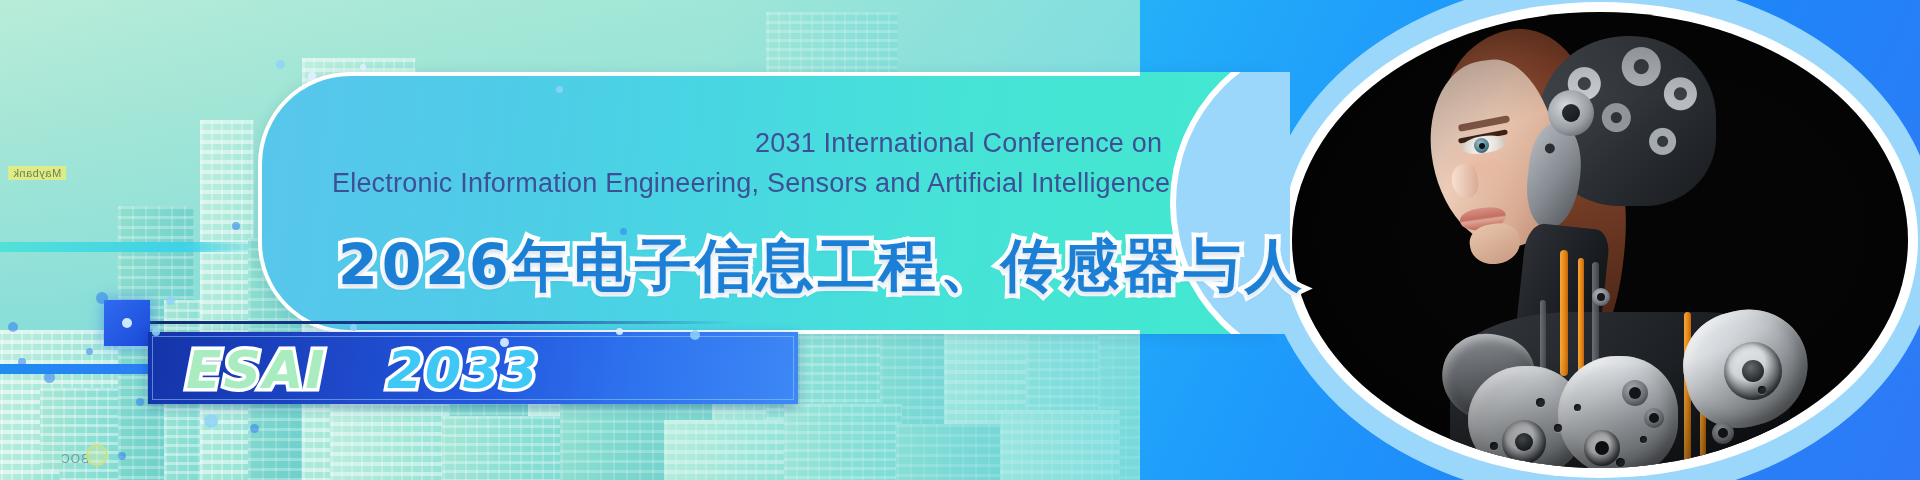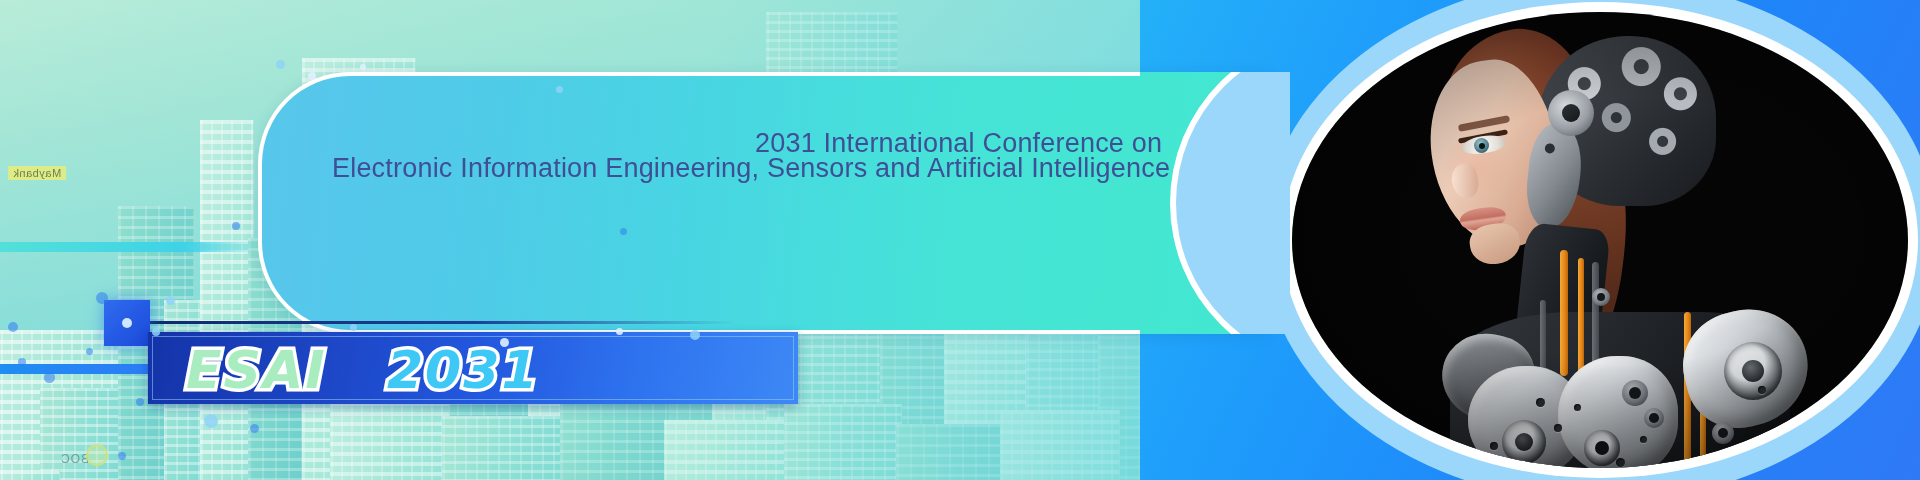--- a/index.html
+++ b/index.html
@@ -154,21 +154,21 @@
     background:linear-gradient(96deg,#44e6d2,#43e8cf);}
   .panel-tail .holering{position:absolute;left:30px;top:-40px;width:342px;height:342px;border-radius:50%;
     background:#ffffff;}
   .panel-tail .holein{position:absolute;left:36px;top:-34px;width:330px;height:330px;border-radius:50%;
     background:#9bd7fb;}
 
   
   .en{position:absolute;color:#3f4f96;white-space:nowrap;
       font-family:"Liberation Sans",sans-serif;font-weight:400;}
   .en1{left:755px;top:128px;font-size:27px;letter-spacing:.2px;}
-  .en2{left:332px;top:153px;font-size:27px;letter-spacing:.2px;}
+  .en2{left:332px;top:168px;font-size:27px;letter-spacing:.2px;}
 
   .cn{position:absolute;white-space:nowrap;font-weight:700;font-size:57px;
       letter-spacing:4px;color:#1b7fd6;
       font-family:"DejaVu Sans","Liberation Sans",sans-serif;
       -webkit-text-stroke:9px #ffffff;paint-order:stroke fill;
       text-shadow:0 3px 5px rgba(20,80,140,.18);}
   .cn1{left:338px;top:228px;}
   .cn2{left:768px;top:300px;}
 
   
@@ -300,31 +300,32 @@
 
   <div class="panel"></div>
   <div class="panel-tail">
     <div class="fill"></div>
     <div class="holering"></div>
     <div class="holein"></div>
   </div>
 
   <div class="en en1">2031 International Conference on</div>
   <div class="en en2">Electronic Information Engineering, Sensors and Artificial Intelligence</div>
+  <div class="cn cn1">2026年电子信息工程、传感器与人</div>
 
   <div class="hline"></div>
   <div class="sq"></div>
 
   <div class="badge">
     <div class="badge-in"></div>
   </div>
   <div class="badge-txt">
     <span class="e">ESAI</span>
     <span>&nbsp;</span>
-    <span class="y">2031</span>
+    <span class="y">2033</span>
   </div>
 
   <div class="dot" style="left:96px;top:292px;width:12px;height:12px;"></div>
   <div class="dot" style="left:8px;top:322px;width:10px;height:10px;"></div>
   <div class="dot" style="left:18px;top:358px;width:8px;height:8px;"></div>
   <div class="dot" style="left:86px;top:348px;width:7px;height:7px;"></div>
   <div class="dot" style="left:44px;top:372px;width:11px;height:11px;"></div>
   <div class="dot lt" style="left:166px;top:296px;width:9px;height:9px;"></div>
   <div class="dot" style="left:136px;top:398px;width:8px;height:8px;"></div>
   <div class="dot lt" style="left:204px;top:414px;width:14px;height:14px;"></div>

